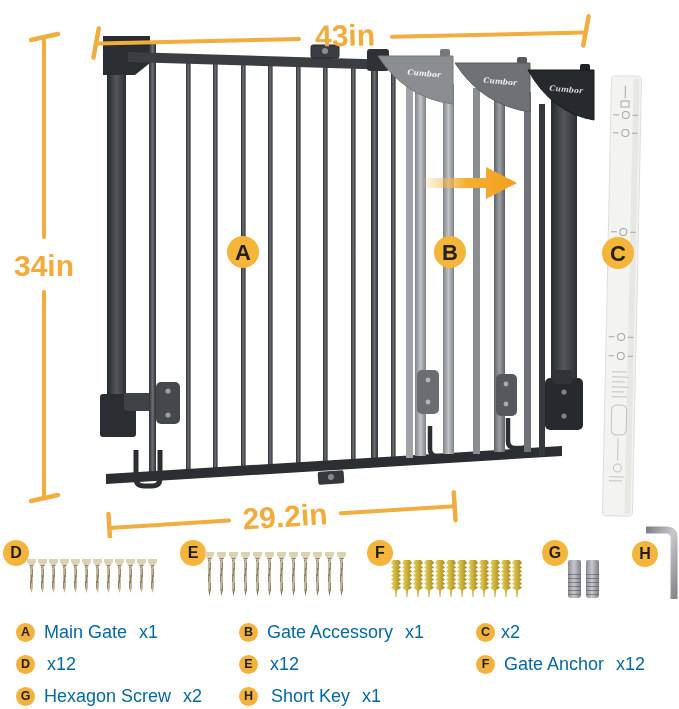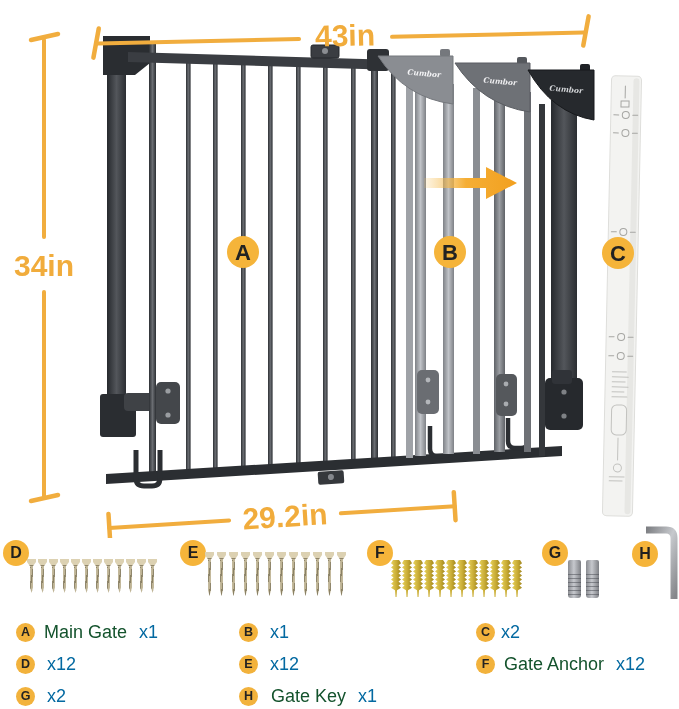--- a/index.html
+++ b/index.html
@@ -28,21 +28,21 @@
   .hex-screw{width:13px;height:38px;display:inline-block;border-radius:2px 2px 3px 3px;
     background:
       repeating-linear-gradient(180deg, rgba(255,255,255,0) 0 2.6px, rgba(70,73,80,.5) 2.6px 4px) no-repeat 0 11px/100% calc(100% - 13px),
       linear-gradient(90deg,#898B90,#C6C8CD 45%,#7E8085);}
   .gap2{gap:2px}.gap3{gap:3px}.gap1{gap:1px}.gap5{gap:5px}
 
   
   .legend-item{position:absolute;display:flex;align-items:center;height:22px;white-space:nowrap;}
   .legend-badge{width:19px;height:19px;border-radius:50%;background:#F2B23C;color:#222;
         font-weight:bold;font-size:12.5px;line-height:19px;text-align:center;flex:0 0 19px;}
-  .part-name{margin-left:9px;font-size:18px;color:#14532d;}
+  .part-name{margin-left:9px;font-size:18px;color:#0369a1;}
   .part-qty{margin-left:12px;font-size:18px;color:#0369a1;}
 </style>
 </head>
 <body>
 
 <div class="stage">
 
   
   <svg width="679" height="538" viewBox="0 0 679 538">
     <defs>
@@ -304,20 +304,21 @@
 
   
   <div>
     <div class="legend-item" style="left:16px;top:621px">
       <span class="legend-badge">A</span>
       <span class="part-name">Main Gate</span>
       <span class="part-qty">x1</span>
     </div>
     <div class="legend-item" style="left:239px;top:621px">
       <span class="legend-badge">B</span>
+      <span class="part-name">Gate Accessory</span>
       <span class="part-qty">x1</span>
     </div>
     <div class="legend-item" style="left:476px;top:621px">
       <span class="legend-badge">C</span>
       <span class="part-qty" style="margin-left:6px">x2</span>
     </div>
     <div class="legend-item" style="left:16px;top:653px">
       <span class="legend-badge">D</span>
       <span class="part-qty">x12</span>
     </div>
@@ -325,22 +326,23 @@
       <span class="legend-badge">E</span>
       <span class="part-qty">x12</span>
     </div>
     <div class="legend-item" style="left:476px;top:653px">
       <span class="legend-badge">F</span>
       <span class="part-name">Gate Anchor</span>
       <span class="part-qty">x12</span>
     </div>
     <div class="legend-item" style="left:16px;top:685px">
       <span class="legend-badge">G</span>
+      <span class="part-name">Hexagon Screw</span>
       <span class="part-qty">x2</span>
     </div>
     <div class="legend-item" style="left:239px;top:685px">
       <span class="legend-badge">H</span>
-      <span class="part-name" style="margin-left:13px">Gate Key</span>
+      <span class="part-name" style="margin-left:13px">Short Key</span>
       <span class="part-qty">x1</span>
     </div>
   </div>
 
 </div>
 
 </body></html>

